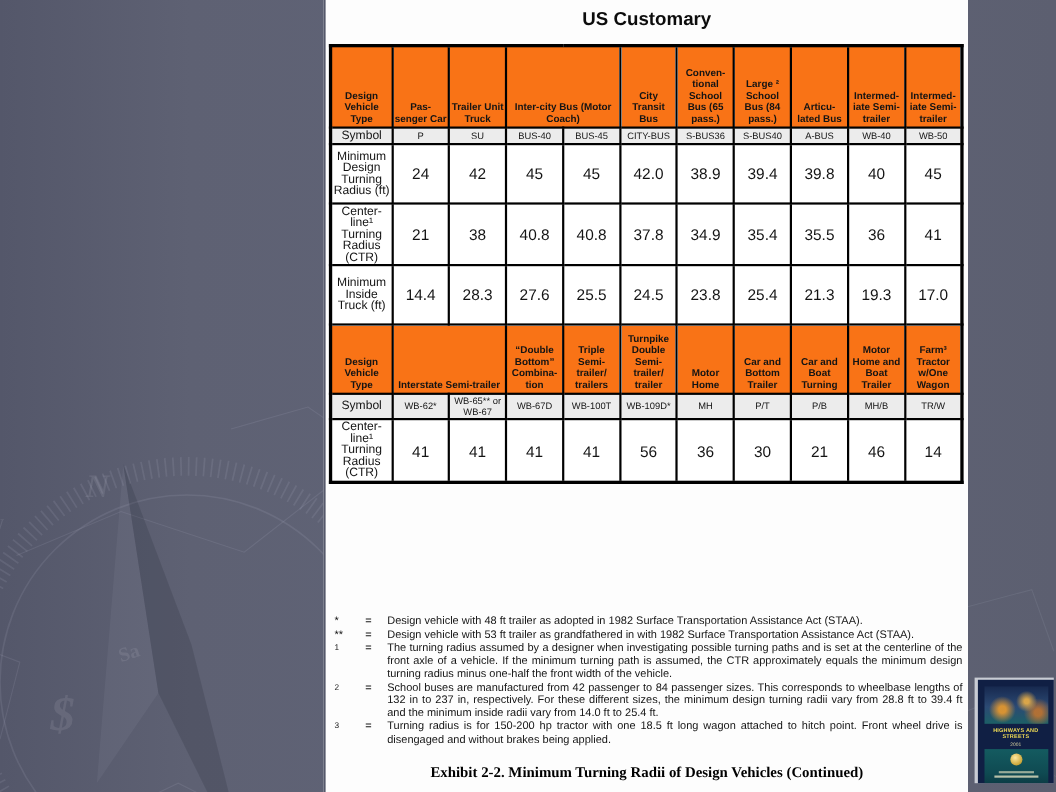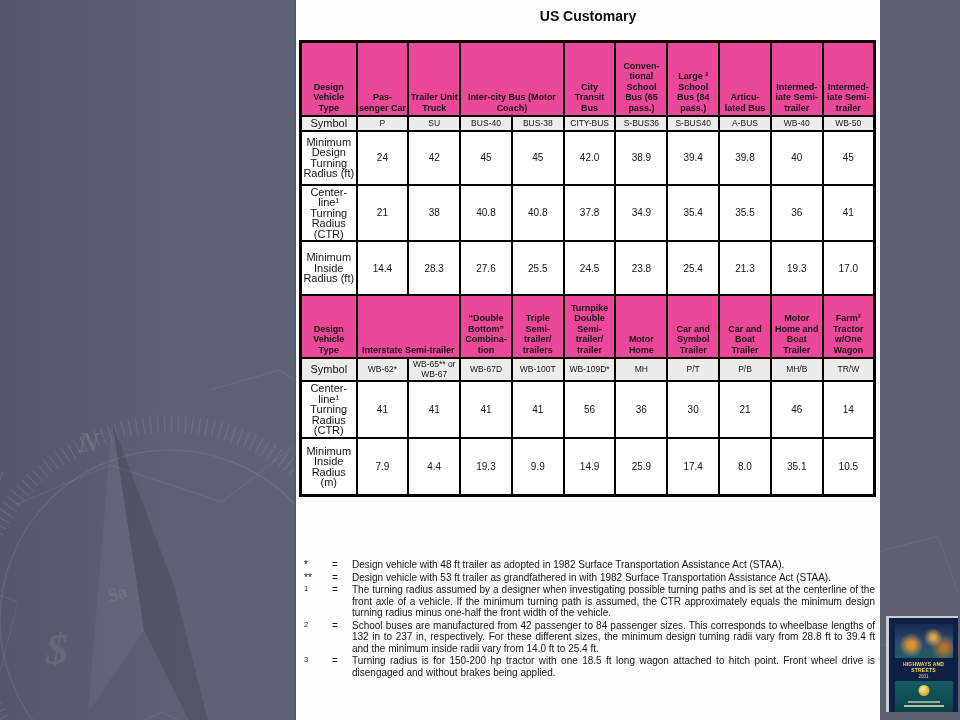--- a/index.html
+++ b/index.html
@@ -18,40 +18,40 @@
   
   .wm{position:absolute;pointer-events:none;}
   
   #panel{
     position:absolute;left:294px;top:0;width:586px;height:720px;
     background:#fdfdfd;border-left:2px solid #55586a;box-sizing:border-box;
     color:#111;
   }
   #us-customary{
     position:absolute;top:8px;left:0;width:100%;text-align:center;
-    font-size:14px;font-weight:bold;color:#0c0c0c;
+    font-size:17px;font-weight:bold;color:#0c0c0c;
   }
   
   #tbl{
     position:absolute;left:3px;top:40px;width:577px;
     border-collapse:collapse;table-layout:fixed;
     border:3px solid #000;
   }
   #tbl td{
     border:2px solid #000;overflow:hidden;
     text-align:center;vertical-align:middle;
     padding:1px;background:#fff;color:#141414;
   }
   #tbl td.hd{
-    background:#ec4899;font-weight:bold;font-size:9px;line-height:10.5px;
+    background:#f97316;font-weight:bold;font-size:9px;line-height:10.5px;
     vertical-align:bottom;padding-bottom:2px;
   }
   #tbl td.sym{background:#ececec;font-size:8.5px;line-height:9.5px;}
   #tbl td.lbl{font-size:11px;line-height:10.5px;text-align:center;}
-  #tbl td.val{font-size:10px;}
+  #tbl td.val{font-size:14px;}
   .sec1 .r-hd td{height:69px;}
   .sec1 .r-sym td{height:10px;}
   .sec1 .r-dat td:first-child{height:50px;}
   .sec2 .r-hd td{height:58px;}
   .sec2 .r-sym td{height:16px;}
   .sec2 .r-dat td:first-child{height:53px;}
   
   #footnotes{
     position:absolute;left:6px;top:559px;width:574px;
     font-size:10px;line-height:11.5px;color:#151515;
@@ -168,21 +168,21 @@
             <td class="hd">Large ² School Bus (84 pass.)</td>
             <td class="hd">Articu-lated Bus</td>
             <td class="hd">Intermed-iate Semi-trailer</td>
             <td class="hd">Intermed-iate Semi-trailer</td>
           </tr>
           <tr class="r-sym">
             <td class="sym lbl">Symbol</td>
             <td class="sym">P</td>
             <td class="sym">SU</td>
             <td class="sym">BUS-40</td>
-            <td class="sym">BUS-38</td>
+            <td class="sym">BUS-45</td>
             <td class="sym">CITY-BUS</td>
             <td class="sym">S-BUS36</td>
             <td class="sym">S-BUS40</td>
             <td class="sym">A-BUS</td>
             <td class="sym">WB-40</td>
             <td class="sym">WB-50</td>
           </tr>
           <tr class="r-dat">
             <td class="lbl">Minimum Design Turning Radius (ft)</td>
             <td class="val">24</td>
@@ -203,43 +203,43 @@
             <td class="val">40.8</td>
             <td class="val">40.8</td>
             <td class="val">37.8</td>
             <td class="val">34.9</td>
             <td class="val">35.4</td>
             <td class="val">35.5</td>
             <td class="val">36</td>
             <td class="val">41</td>
           </tr>
           <tr class="r-dat">
-            <td class="lbl">Minimum Inside Radius (ft)</td>
+            <td class="lbl">Minimum Inside Truck (ft)</td>
             <td class="val">14.4</td>
             <td class="val">28.3</td>
             <td class="val">27.6</td>
             <td class="val">25.5</td>
             <td class="val">24.5</td>
             <td class="val">23.8</td>
             <td class="val">25.4</td>
             <td class="val">21.3</td>
             <td class="val">19.3</td>
             <td class="val">17.0</td>
           </tr>
         </tbody>
         <tbody class="sec2">
           <tr class="r-hd">
             <td class="hd">Design Vehicle Type</td>
             <td class="hd" colspan="2">Interstate Semi-trailer</td>
             <td class="hd">“Double Bottom” Combina-tion</td>
             <td class="hd">Triple Semi-trailer/ trailers</td>
             <td class="hd">Turnpike Double Semi-trailer/ trailer</td>
             <td class="hd">Motor Home</td>
-            <td class="hd">Car and Symbol Trailer</td>
-            <td class="hd">Car and Boat Trailer</td>
+            <td class="hd">Car and Bottom Trailer</td>
+            <td class="hd">Car and Boat Turning</td>
             <td class="hd">Motor Home and Boat Trailer</td>
             <td class="hd">Farm³ Tractor w/One Wagon</td>
           </tr>
           <tr class="r-sym">
             <td class="sym lbl">Symbol</td>
             <td class="sym">WB-62*</td>
             <td class="sym">WB-65** or WB-67</td>
             <td class="sym">WB-67D</td>
             <td class="sym">WB-100T</td>
             <td class="sym">WB-109D*</td>
@@ -255,33 +255,20 @@
             <td class="val">41</td>
             <td class="val">41</td>
             <td class="val">41</td>
             <td class="val">56</td>
             <td class="val">36</td>
             <td class="val">30</td>
             <td class="val">21</td>
             <td class="val">46</td>
             <td class="val">14</td>
           </tr>
-          <tr class="r-dat">
-            <td class="lbl">Minimum Inside Radius (m)</td>
-            <td class="val">7.9</td>
-            <td class="val">4.4</td>
-            <td class="val">19.3</td>
-            <td class="val">9.9</td>
-            <td class="val">14.9</td>
-            <td class="val">25.9</td>
-            <td class="val">17.4</td>
-            <td class="val">8.0</td>
-            <td class="val">35.1</td>
-            <td class="val">10.5</td>
-          </tr>
         </tbody>
       </table>
 
     <div id="footnotes">
 
     <div class="fn">
           <div class="fsym">*</div>
           <div class="feq">=</div>
           <div class="ftxt">Design vehicle with 48 ft trailer as adopted in 1982 Surface Transportation Assistance Act (STAA).</div>
         </div>
@@ -300,20 +287,21 @@
           <div class="feq">=</div>
           <div class="ftxt">School buses are manufactured from 42 passenger to 84 passenger sizes.  This corresponds to wheelbase lengths of 132 in to 237 in, respectively. For these different sizes, the minimum design turning radii vary from 28.8 ft to 39.4 ft and the minimum inside radii vary from 14.0 ft to 25.4 ft.</div>
         </div>
         <div class="fn">
           <div class="fsym"><span class="fsup">3</span></div>
           <div class="feq">=</div>
           <div class="ftxt">Turning radius is for 150-200 hp tractor with one 18.5 ft long wagon attached to hitch point.  Front wheel drive is disengaged and without brakes being applied.</div>
         </div>
       </div>
 
+    <div id="caption">Exhibit 2-2.  Minimum Turning Radii of Design Vehicles (Continued)</div>
   </div>
 
   <div id="book">
     <div id="book-cover">
       <div id="book-photo"></div>
       <div id="book-title">HIGHWAYS AND STREETS</div>
       <div id="book-year">2001</div>
       <div id="book-lower">
         <div id="book-seal"></div>
         <div id="book-smalltext"></div>

